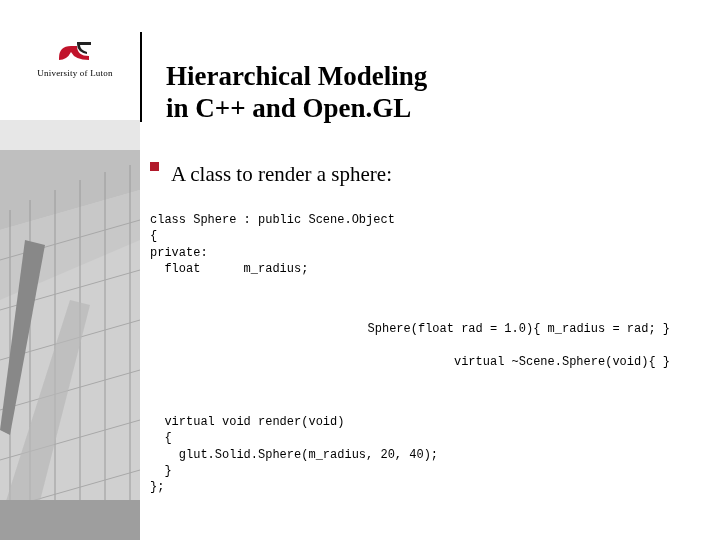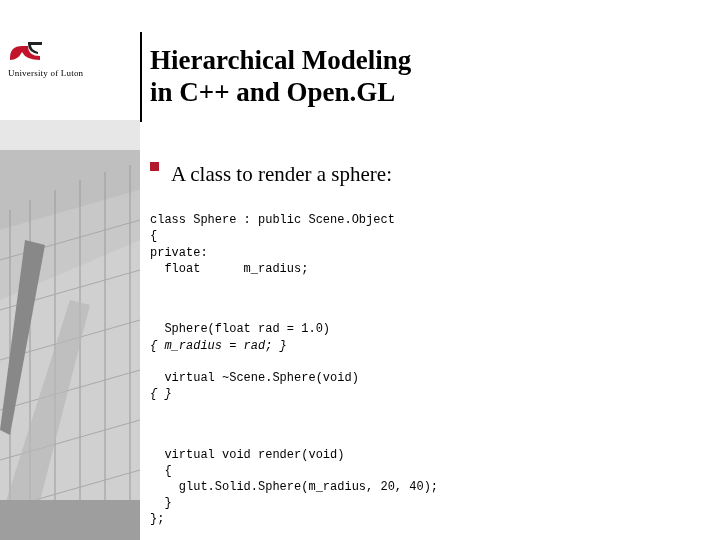--- a/index.html
+++ b/index.html
@@ -16,25 +16,26 @@
     position: absolute;
     left: 0;
     top: 0;
     width: 140px;
     height: 540px;
     overflow: hidden;
   }
   .bg-photo svg { display: block; }
   .logo-area {
     position: absolute;
-    left: 8px;
+    left: 16px;
     top: 40px;
     width: 118px;
     display: flex;
     flex-direction: column;
+    align-items: center;
     z-index: 5;
   }
   .logo-mark {
     width: 36px;
     height: 24px;
     position: relative;
   }
   .logo-text {
     font-size: 9px;
     color: #000;
@@ -49,21 +50,21 @@
     height: 90px;
     background: #000;
   }
   .title-block {
     position: absolute;
     left: 150px;
     top: 44px;
     width: 540px;
   }
   .title-block h1 {
-    margin: 0;
+    margin: 16px;
     font-size: 27px;
     font-weight: bold;
     line-height: 1.2;
   }
   .bullet-row {
     position: absolute;
     left: 150px;
     top: 162px;
     display: flex;
     gap: 12px;
@@ -85,24 +86,23 @@
     font-family: "Courier New", Courier, monospace;
     font-size: 12px;
     line-height: 1.35;
     white-space: pre;
     color: #000;
   }
   .code-inline-row {
     display: flex;
     justify-content: flex-end;
     width: 520px;
-    flex-direction: column;
   }
   .code-left { white-space: pre; }
-  .code-right { white-space: pre; font-style: italic; }
+  .code-right { white-space: pre; }
 </style>
 </head>
 <body>
 
 <div class="bg-photo">
   <svg width="140" height="540" viewBox="0 0 140 540">
     <rect x="0" y="0" width="140" height="120" fill="#ffffff"></rect>
     <rect x="0" y="120" width="140" height="30" fill="#e7e7e7"></rect>
     <rect x="0" y="150" width="140" height="390" fill="#d0d0d0"></rect>
     <polygon points="0,150 140,150 140,190 0,230" fill="#bfbfbf"></polygon>

